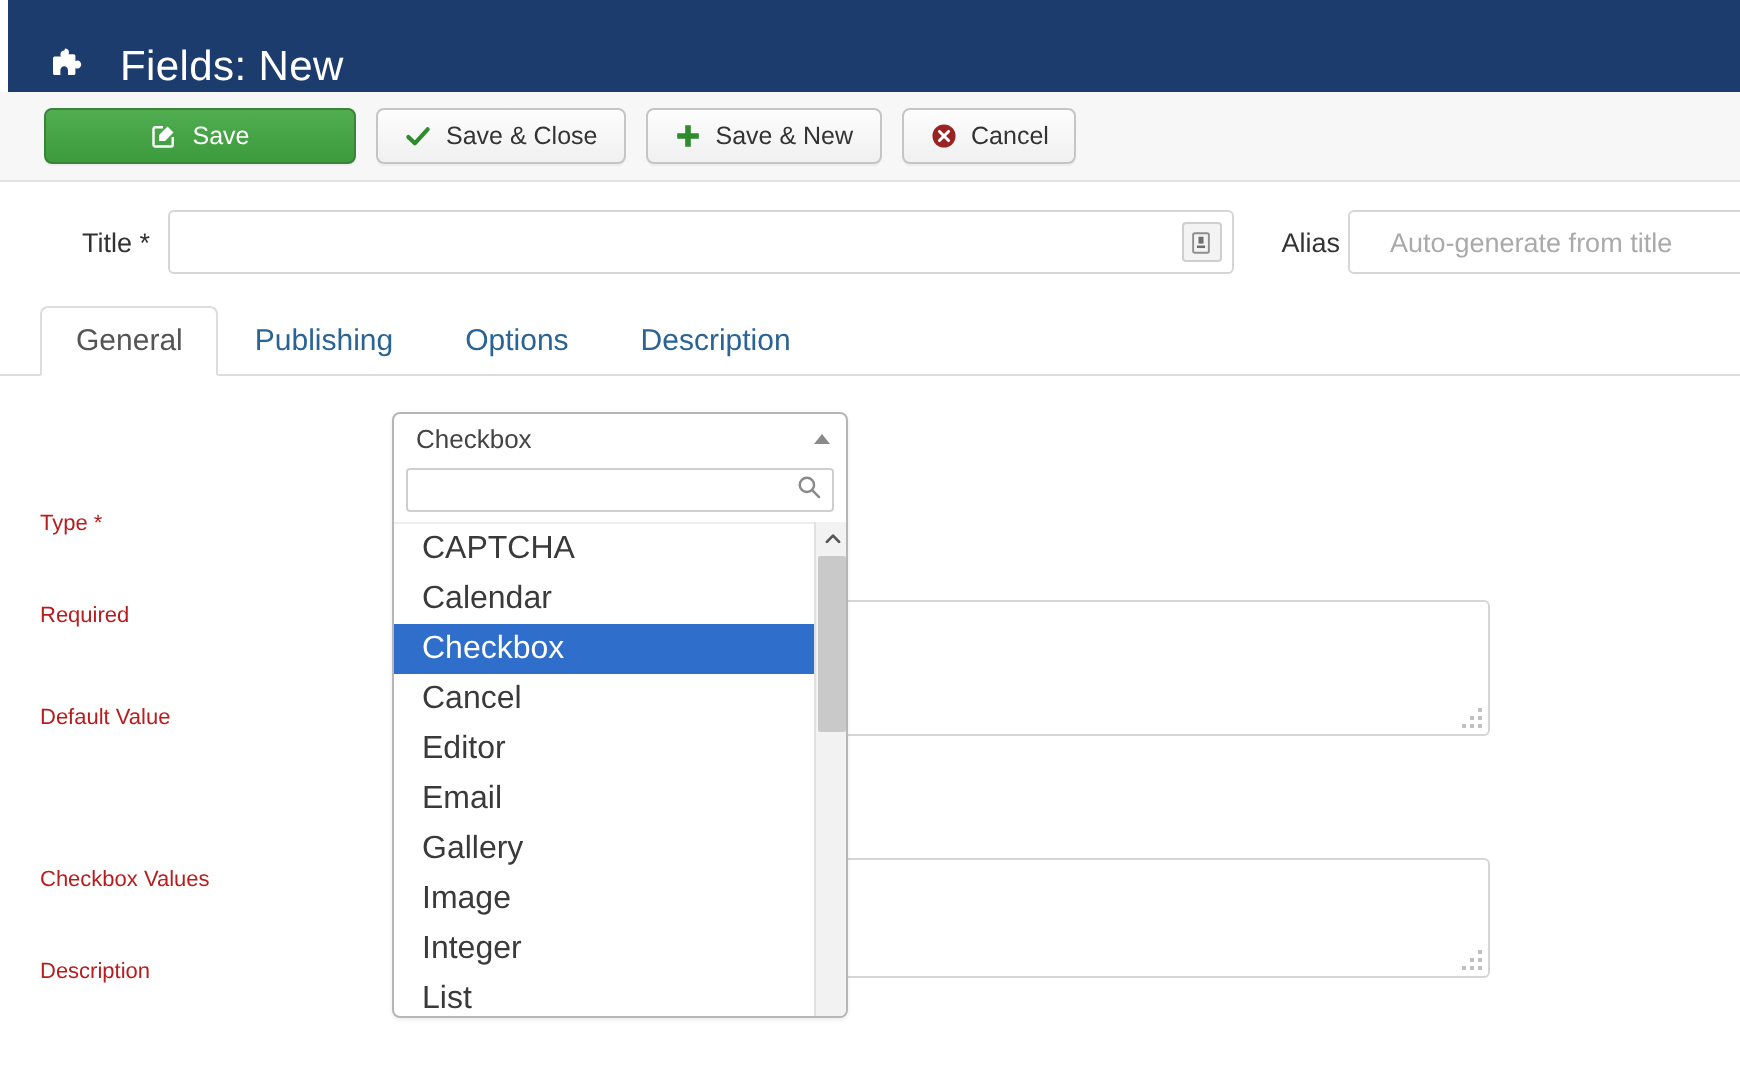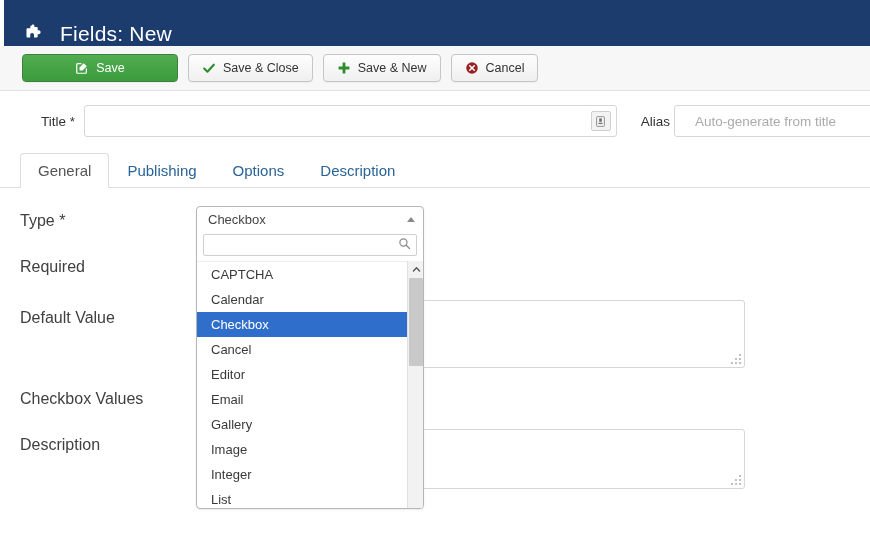--- a/index.html
+++ b/index.html
@@ -137,23 +137,24 @@
     border-color: #dddddd;
     border-bottom: 1px solid #ffffff;
     margin-bottom: -1px;
   }
 
   
   #form-body { position: absolute; left: 0; top: 188px; width: 870px; height: 351px; }
   .form-label {
     position: absolute;
     left: 20px;
-    font-size: 16px;
-    color: #404040;
+    font-size: 11px;
+    color: #b91c1c;
     white-space: nowrap;
+    margin-top: 44px;
   }
   .textarea-box {
     position: absolute;
     border: 1px solid #d6d6d6;
     border-radius: 3px;
     background: #ffffff;
   }
   .resize-grip { position: absolute; right: 3px; bottom: 3px; width: 10px; height: 10px; }
   .resize-grip i {
     position: absolute; width: 2px; height: 2px; background: #c0c0c0; display:block;
@@ -196,21 +197,21 @@
   #dd-list {
     position: absolute; left: 0; top: 0;
     width: 212px; height: 268px;
     overflow: hidden;
     margin: 0; padding: 0; list-style: none;
     border-top: 1px solid #eeeeee;
   }
   #dd-list li {
     height: 25px; line-height: 25px;
     padding-left: 14px;
-    font-size: 13px;
+    font-size: 16px;
     color: #3a3a3a;
     cursor: pointer;
     white-space: nowrap;
     overflow: hidden;
   }
   #dd-list li.selected { background: #2f6ecb; color: #ffffff; }
   
   #dd-scroll {
     position: absolute; right: 0; top: 0;
     width: 16px; height: 268px;

